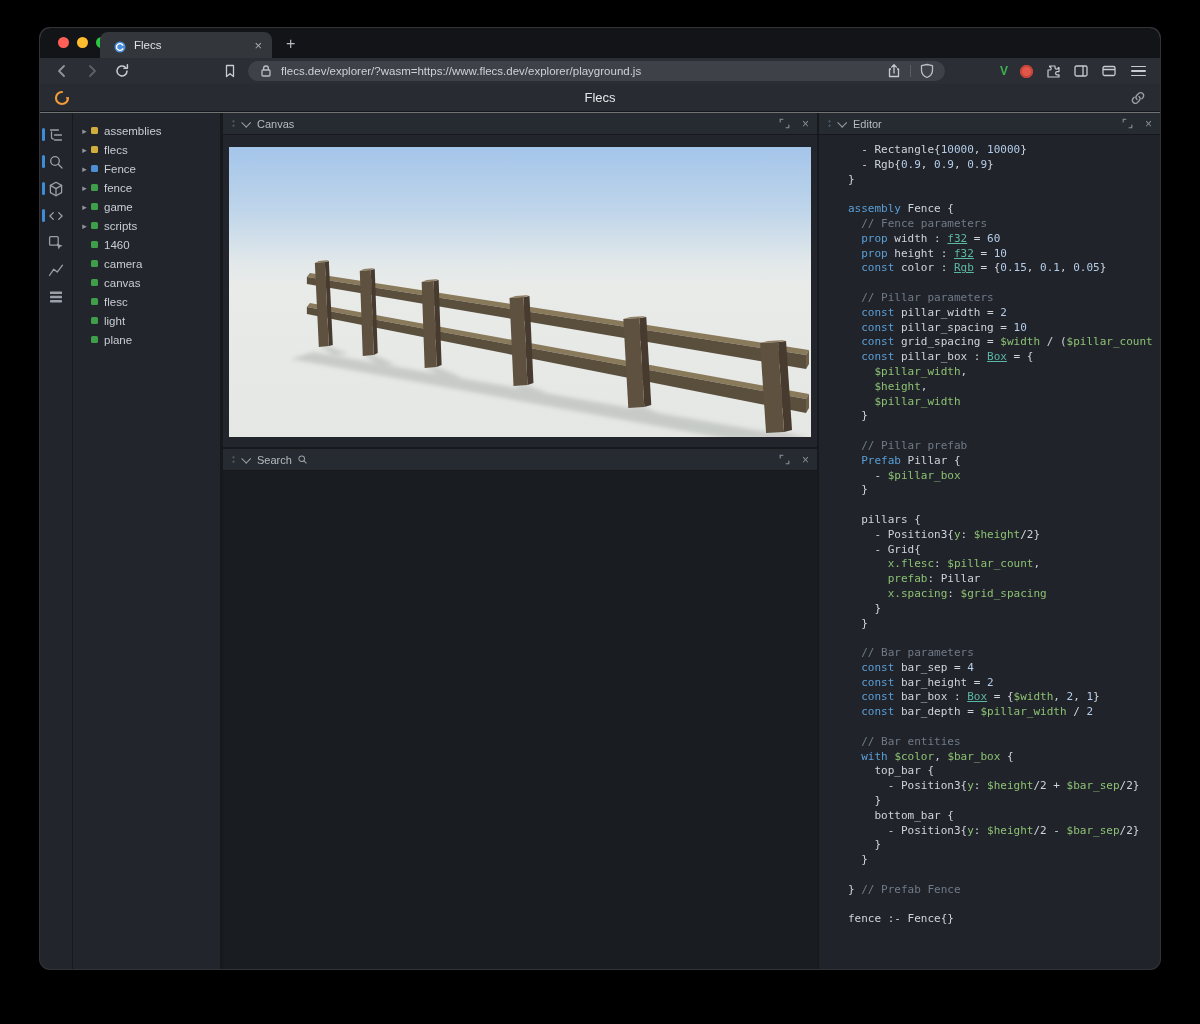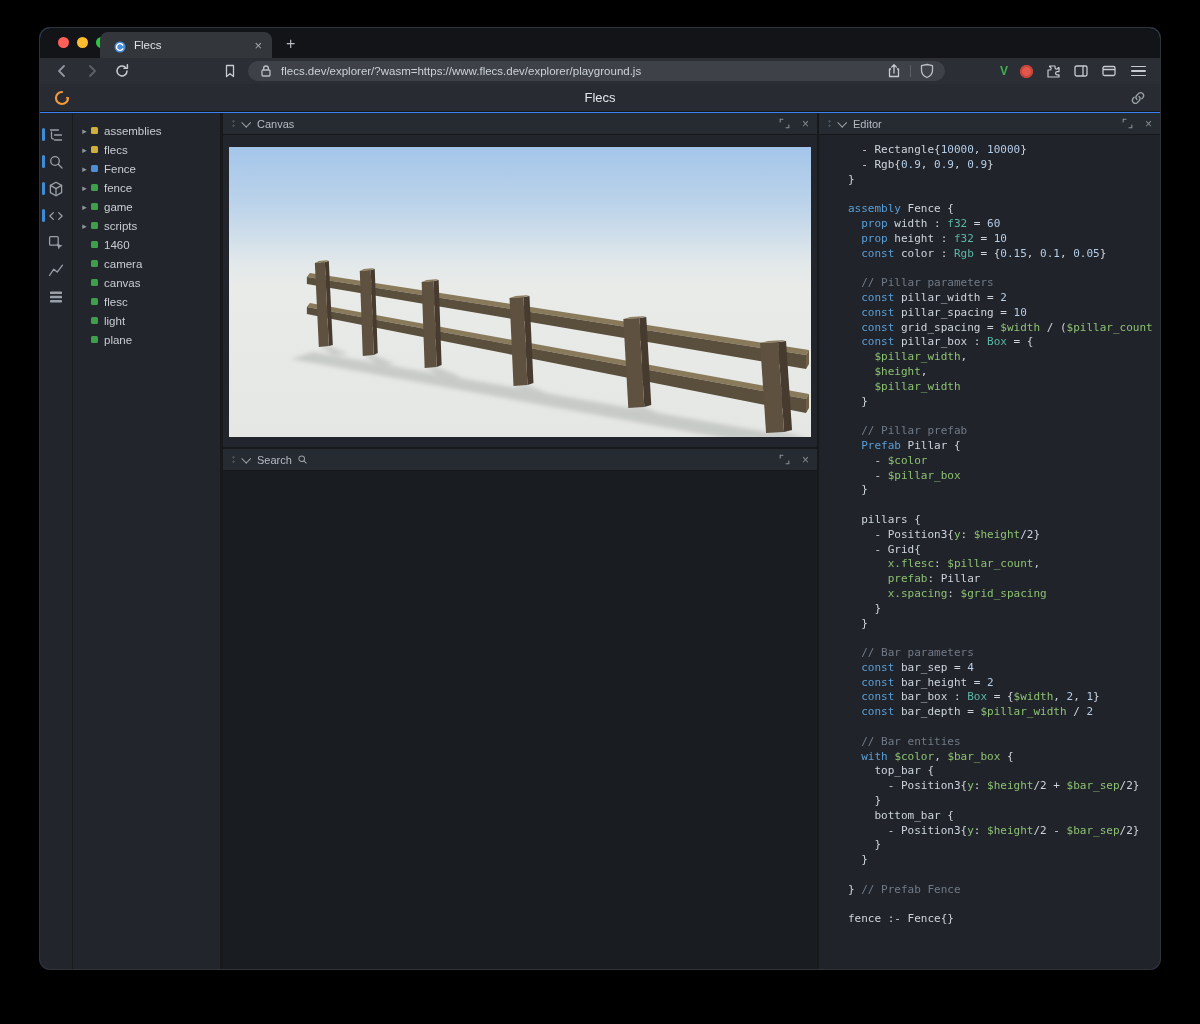--- a/index.html
+++ b/index.html
@@ -1,18 +1,18 @@
 <!DOCTYPE html>
 <html><head>
 <meta charset="utf-8">
 <style>
   html,body{margin:0;padding:0;background:#000;width:1200px;height:1024px;overflow:hidden;
     font-family:"Liberation Sans",sans-serif;-webkit-font-smoothing:antialiased;}
   #window{position:absolute;left:40px;top:28px;width:1120px;height:941px;border-radius:10px;
-    overflow:hidden;background:#3b82f6;box-shadow:0 0 0 1px #303338,0 20px 60px rgba(0,0,0,.6);}
+    overflow:hidden;background:#737373;box-shadow:0 0 0 1px #303338,0 20px 60px rgba(0,0,0,.6);}
 
   
   .tabstrip{position:absolute;left:0;top:0;right:0;height:30px;background:#121417;display:flex;align-items:flex-end;}
   .lights{position:absolute;left:18px;top:9px;display:flex;gap:8px;}
   .tl-dot{width:11px;height:11px;border-radius:50%;display:inline-block;}
   .tab{position:absolute;left:60px;top:4px;width:172px;height:26px;background:#33373c;border-radius:8px 8px 0 0;
     display:flex;align-items:center;padding:0 8px;box-sizing:border-box;}
   .favicon{width:12px;height:12px;margin:0 8px 0 6px;flex:0 0 auto;}
   .tab-title{font-size:11.5px;color:#dfe2e6;flex:1;white-space:nowrap;overflow:hidden;}
   .tab-close{color:#a7abb2;font-size:13px;line-height:13px;padding:0 2px;cursor:default;}
@@ -78,21 +78,21 @@
   .canvas3d svg{width:100%;height:100%;display:block;}
   .searchpanel{flex:1;}
   .searchcontent{flex:1;background:#191c21;}
 
   .editorcol .phead{flex:0 0 22px;}
   .codearea{flex:1;background:#20232a;padding:8px 0 0 7px;overflow:hidden;
     font-family:"DejaVu Sans Mono",monospace;font-size:11px;}
   .cline{height:14.8px;line-height:14.8px;white-space:pre;margin-left:22px;}
   .tok-p{color:#ced4dc;}
   .tok-k{color:#5a9fd6;}
-  .tok-t{color:#5cb8a6;}
+  .tok-t{color:#5cb8a6;text-decoration:underline;}
   .tok-v{color:#8cc172;}
   .tok-c{color:#707a87;}
   .tok-n{color:#b5cde8;}
 </style>
 </head>
 <body>
 
 <div id="window">
 
   <div class="tabstrip">
@@ -425,37 +425,37 @@
             </svg>
         </span>
         <span class="picon">×</span>
       </div>
       <div class="codearea">
           <div class="cline"><span class="tok-p">  - Rectangle{</span><span class="tok-n">10000</span><span class="tok-p">, </span><span class="tok-n">10000</span><span class="tok-p">}</span></div>
           <div class="cline"><span class="tok-p">  - Rgb{</span><span class="tok-n">0.9</span><span class="tok-p">, </span><span class="tok-n">0.9</span><span class="tok-p">, </span><span class="tok-n">0.9</span><span class="tok-p">}</span></div>
           <div class="cline"><span class="tok-p">}</span></div>
           <div class="cline">&nbsp;</div>
           <div class="cline"><span class="tok-k">assembly</span><span class="tok-p"> Fence {</span></div>
+          <div class="cline"><span class="tok-c">  // Fence parameters</span></div>
           <div class="cline"><span class="tok-k">  prop</span><span class="tok-p"> width : </span><span class="tok-t">f32</span><span class="tok-p"> = </span><span class="tok-n">60</span></div>
           <div class="cline"><span class="tok-k">  prop</span><span class="tok-p"> height : </span><span class="tok-t">f32</span><span class="tok-p"> = </span><span class="tok-n">10</span></div>
           <div class="cline"><span class="tok-k">  const</span><span class="tok-p"> color : </span><span class="tok-t">Rgb</span><span class="tok-p"> = {</span><span class="tok-n">0.15</span><span class="tok-p">, </span><span class="tok-n">0.1</span><span class="tok-p">, </span><span class="tok-n">0.05</span><span class="tok-p">}</span></div>
           <div class="cline">&nbsp;</div>
           <div class="cline"><span class="tok-c">  // Pillar parameters</span></div>
           <div class="cline"><span class="tok-k">  const</span><span class="tok-p"> pillar_width = </span><span class="tok-n">2</span></div>
           <div class="cline"><span class="tok-k">  const</span><span class="tok-p"> pillar_spacing = </span><span class="tok-n">10</span></div>
           <div class="cline"><span class="tok-k">  const</span><span class="tok-p"> grid_spacing = </span><span class="tok-v">$width</span><span class="tok-p"> / (</span><span class="tok-v">$pillar_count</span><span class="tok-p"> - </span><span class="tok-n">1</span><span class="tok-p">)</span></div>
           <div class="cline"><span class="tok-k">  const</span><span class="tok-p"> pillar_box : </span><span class="tok-t">Box</span><span class="tok-p"> = {</span></div>
           <div class="cline"><span class="tok-v">    $pillar_width</span><span class="tok-p">,</span></div>
           <div class="cline"><span class="tok-v">    $height</span><span class="tok-p">,</span></div>
           <div class="cline"><span class="tok-v">    $pillar_width</span></div>
           <div class="cline"><span class="tok-p">  }</span></div>
           <div class="cline">&nbsp;</div>
           <div class="cline"><span class="tok-c">  // Pillar prefab</span></div>
           <div class="cline"><span class="tok-k">  Prefab</span><span class="tok-p"> Pillar {</span></div>
-          <div class="cline"><span class="tok-p">    - </span><span class="tok-v">$color</span></div>
           <div class="cline"><span class="tok-p">    - </span><span class="tok-v">$pillar_box</span></div>
           <div class="cline"><span class="tok-p">  }</span></div>
           <div class="cline">&nbsp;</div>
           <div class="cline"><span class="tok-p">  pillars {</span></div>
           <div class="cline"><span class="tok-p">    - Position3{</span><span class="tok-v">y</span><span class="tok-p">: </span><span class="tok-v">$height</span><span class="tok-p">/2}</span></div>
           <div class="cline"><span class="tok-p">    - Grid{</span></div>
           <div class="cline"><span class="tok-v">      x.flesc</span><span class="tok-p">: </span><span class="tok-v">$pillar_count</span><span class="tok-p">,</span></div>
           <div class="cline"><span class="tok-v">      prefab</span><span class="tok-p">: Pillar</span></div>
           <div class="cline"><span class="tok-v">      x.spacing</span><span class="tok-p">: </span><span class="tok-v">$grid_spacing</span></div>
           <div class="cline"><span class="tok-p">    }</span></div>

